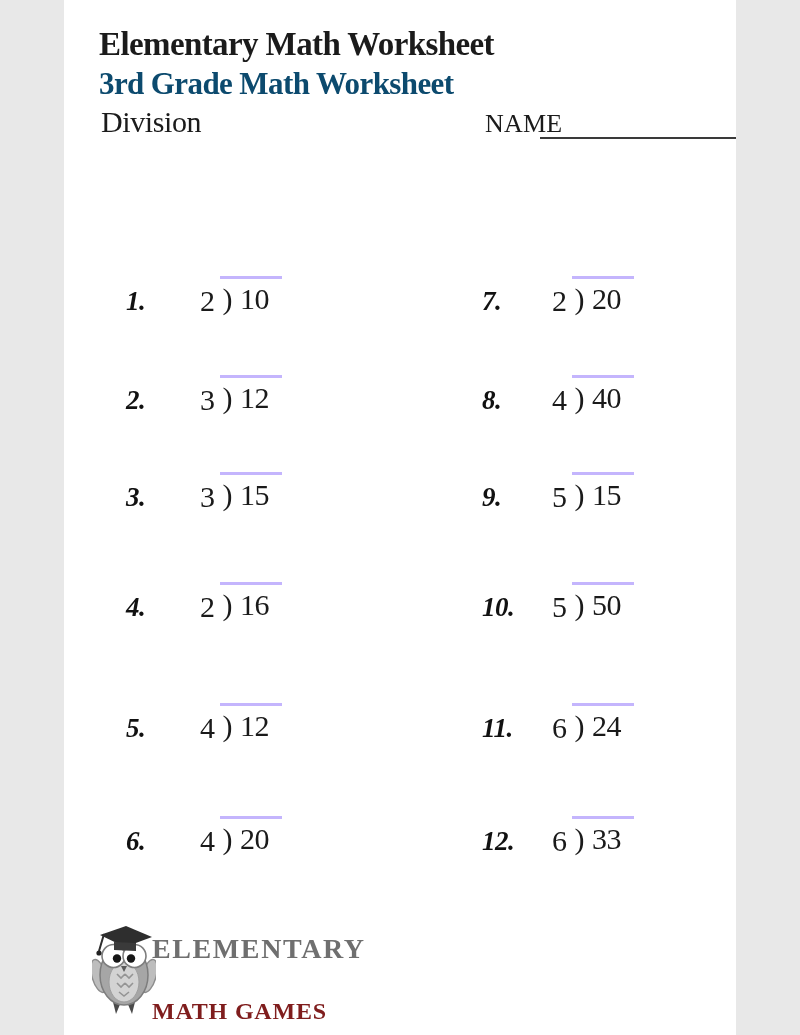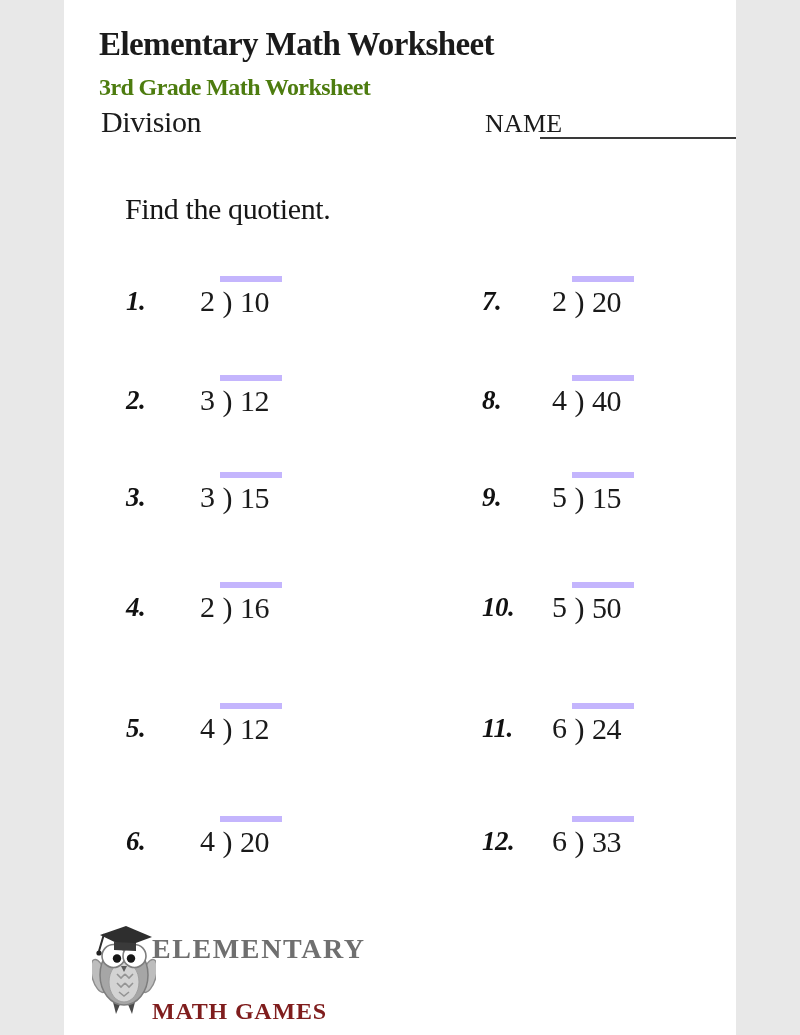--- a/index.html
+++ b/index.html
@@ -13,22 +13,22 @@
     color: #1c1c1c;
     overflow: hidden;
     margin: 0 auto;
   }
   
   .title {
     position: absolute; left: 35px; top: 26px;
     font-size: 33px; font-weight: 600; letter-spacing: -0.6px; color: #1b1b1b;
   }
   .subtitle {
-    position: absolute; left: 35px; top: 74px;
-    font-size: 24px; font-weight: 600; letter-spacing: -0.6px; color: #4d7c0f;
+    position: absolute; left: 35px; top: 66px;
+    font-size: 31px; font-weight: 600; letter-spacing: -0.6px; color: #0c4a6e;
   }
   .topic {
     position: absolute; left: 37px; top: 105px;
     font-size: 30px; font-weight: 400; letter-spacing: -0.4px; color: #1b1b1b;
   }
   .name-label {
     position: absolute; left: 421px; top: 109px;
     font-size: 26px; font-weight: 400; letter-spacing: 0.2px; color: #1b1b1b;
   }
   .name-line {
@@ -56,21 +56,21 @@
     padding-top: 10px;
     font-size: 27px; font-weight: 700; font-style: italic;
     color: #111111; letter-spacing: -0.5px;
   }
   .colL .pnum { width: 74px; }
   .colR .pnum { width: 70px; }
   .expr { display: flex; align-items: flex-start; font-size: 30px; letter-spacing: -0.5px; color: #1a1a1a; }
   .divisor { display: inline-block; padding-top: 8px; margin-right: 5px; }
   .bracket {
     display: inline-block;
-    border-top: 6px solid #c4b5fd;
+    border-top: 3px solid #c4b5fd;
     padding: 3px 13px 0 3px;
   }
   .dividend { margin-left: 8px; }
   
   .owl { position: absolute; left: 28px; top: 920px; width: 64px; height: 96px; }
   .logo-line1 {
     position: absolute; left: 88px; top: 933px;
     font-size: 28px; font-weight: 700; letter-spacing: 1.6px; color: #6f6f6f;
   }
   .logo-line2 {
@@ -86,21 +86,20 @@
 <body>
 
 <div class="page">
 
   <div class="title">Elementary Math Worksheet</div>
   <div class="subtitle">3rd Grade Math Worksheet</div>
   <div class="topic">Division</div>
   <div class="name-label">NAME</div>
   <div class="name-line"></div>
 
-  <div class="instructions">Find the quotient.</div>
 
   <div class="problem colL r1">
     <span class="pnum">1.</span>
     <span class="expr">
         <span class="divisor">2</span>
         <span class="bracket"><span>)</span><span class="dividend">10</span></span>
       </span>
   </div>
   <div class="problem colL r2">
     <span class="pnum">2.</span>

